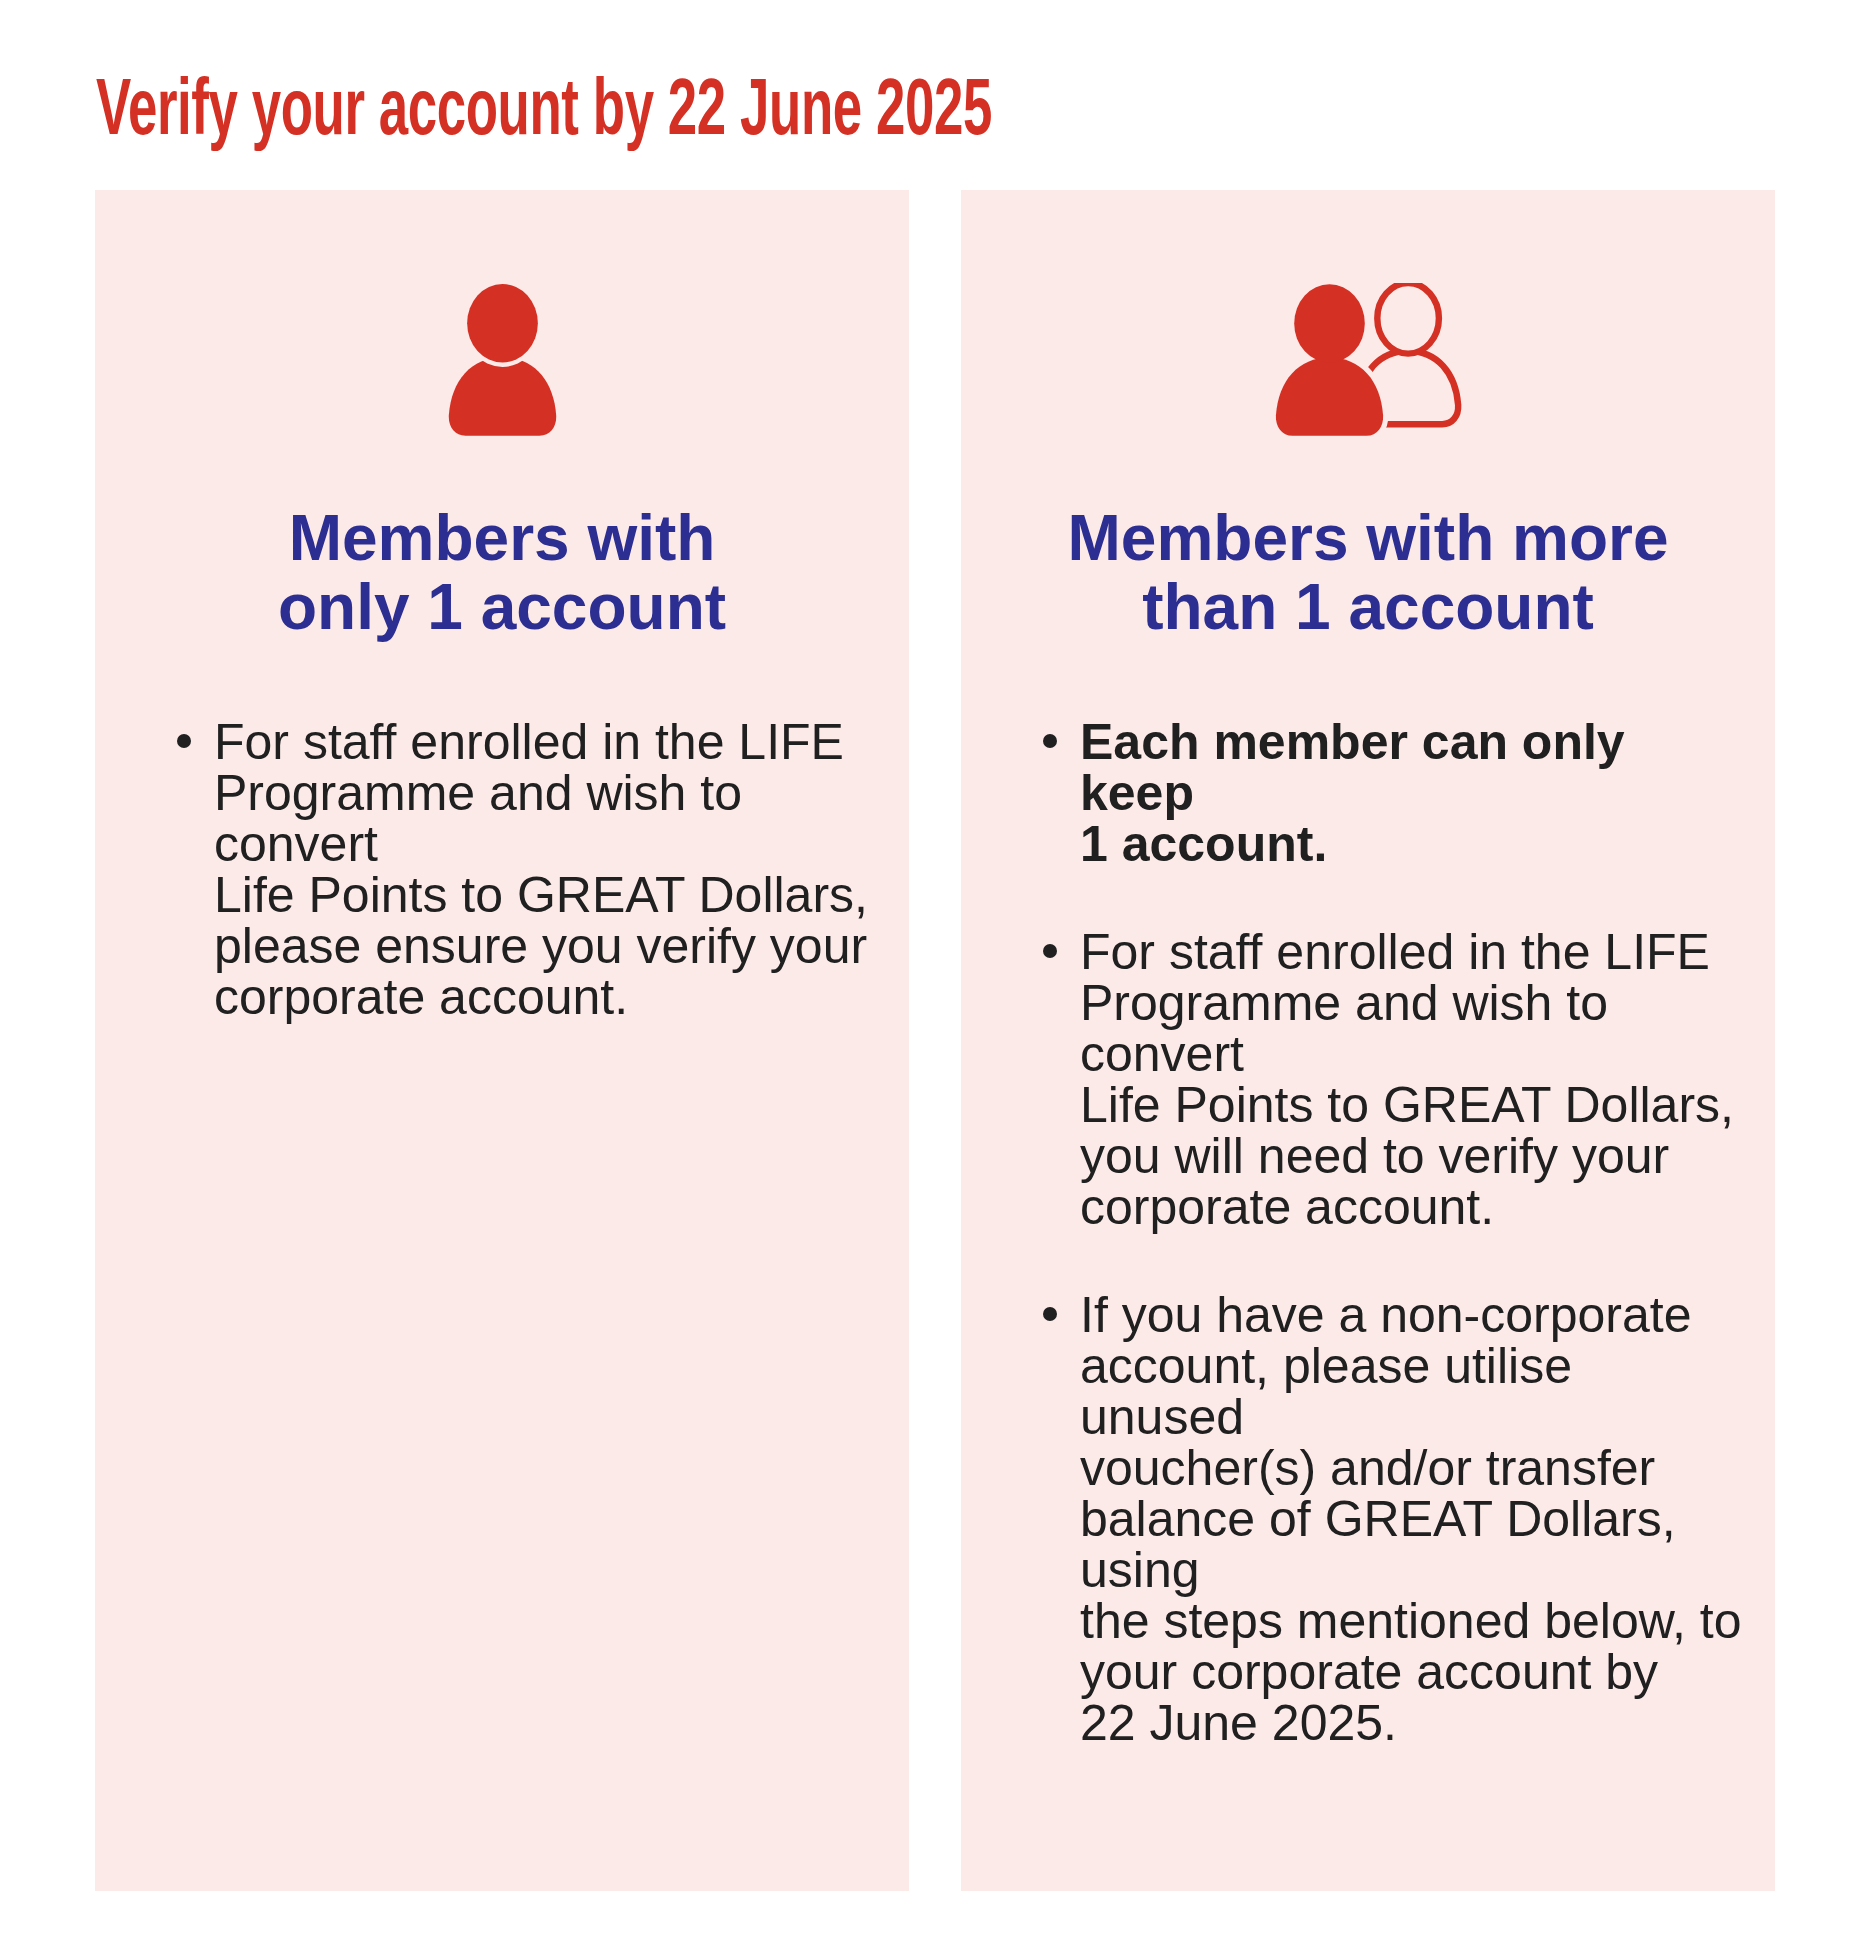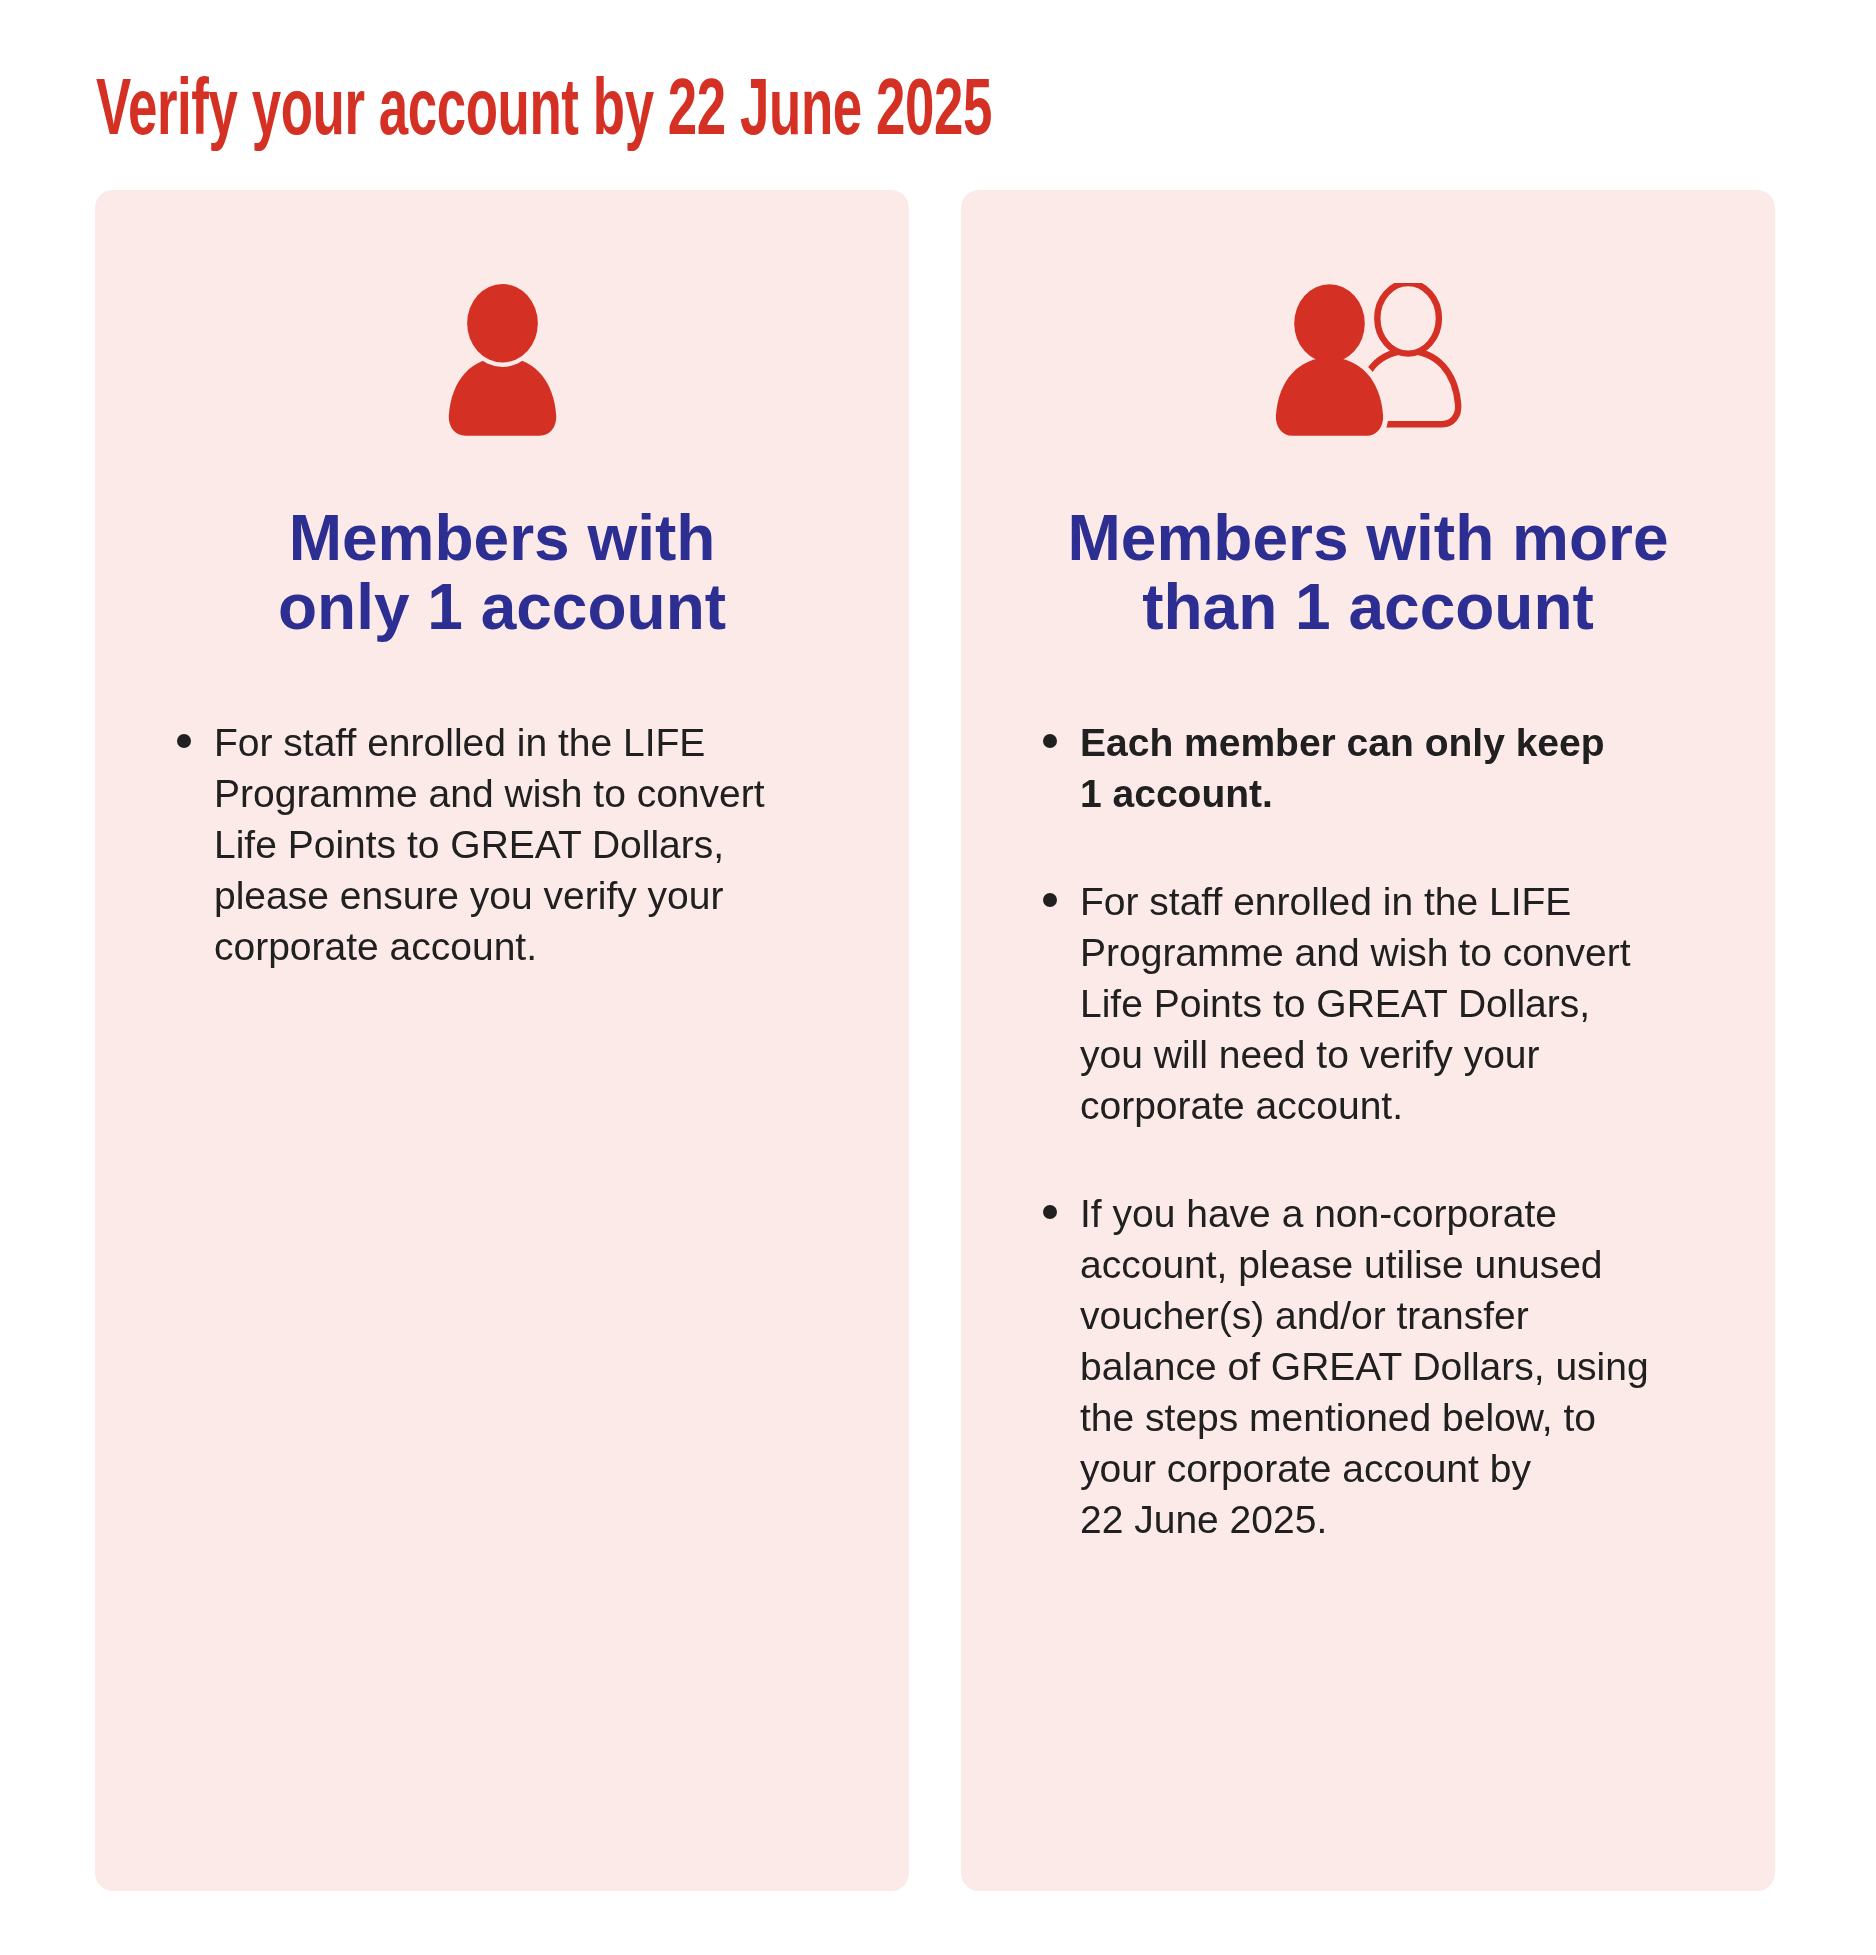--- a/index.html
+++ b/index.html
@@ -29,21 +29,20 @@
     transform:scaleX(0.66);
     transform-origin:left top;
     letter-spacing:-0.6px;
   }
   .card{
     position:absolute;
     top:190px;
     width:814px;
     height:1701px;
     background:var(--card-bg);
-    border-radius:18px;
   }
   .card.left{left:95px;}
   .card.right{left:961px;}
   .icon-wrap{
     margin-top:93px;
     height:154px;
     display:flex;
     justify-content:center;
     align-items:flex-end;
   }
@@ -53,21 +52,21 @@
     line-height:69px;
     font-weight:700;
     color:var(--blue);
     text-align:center;
     white-space:pre-line;
   }
   ul.bullets{
     margin-top:75px;
     list-style:none;
     padding:0 26px 0 82px;
-    font-size:39px;
+    font-size:50px;
     line-height:51px;
     color:var(--text);
   }
   ul.bullets li{
     position:relative;
     padding-left:37px;
     white-space:pre-line;
     margin-bottom:57px;
   }
   ul.bullets li:last-child{margin-bottom:0;}

